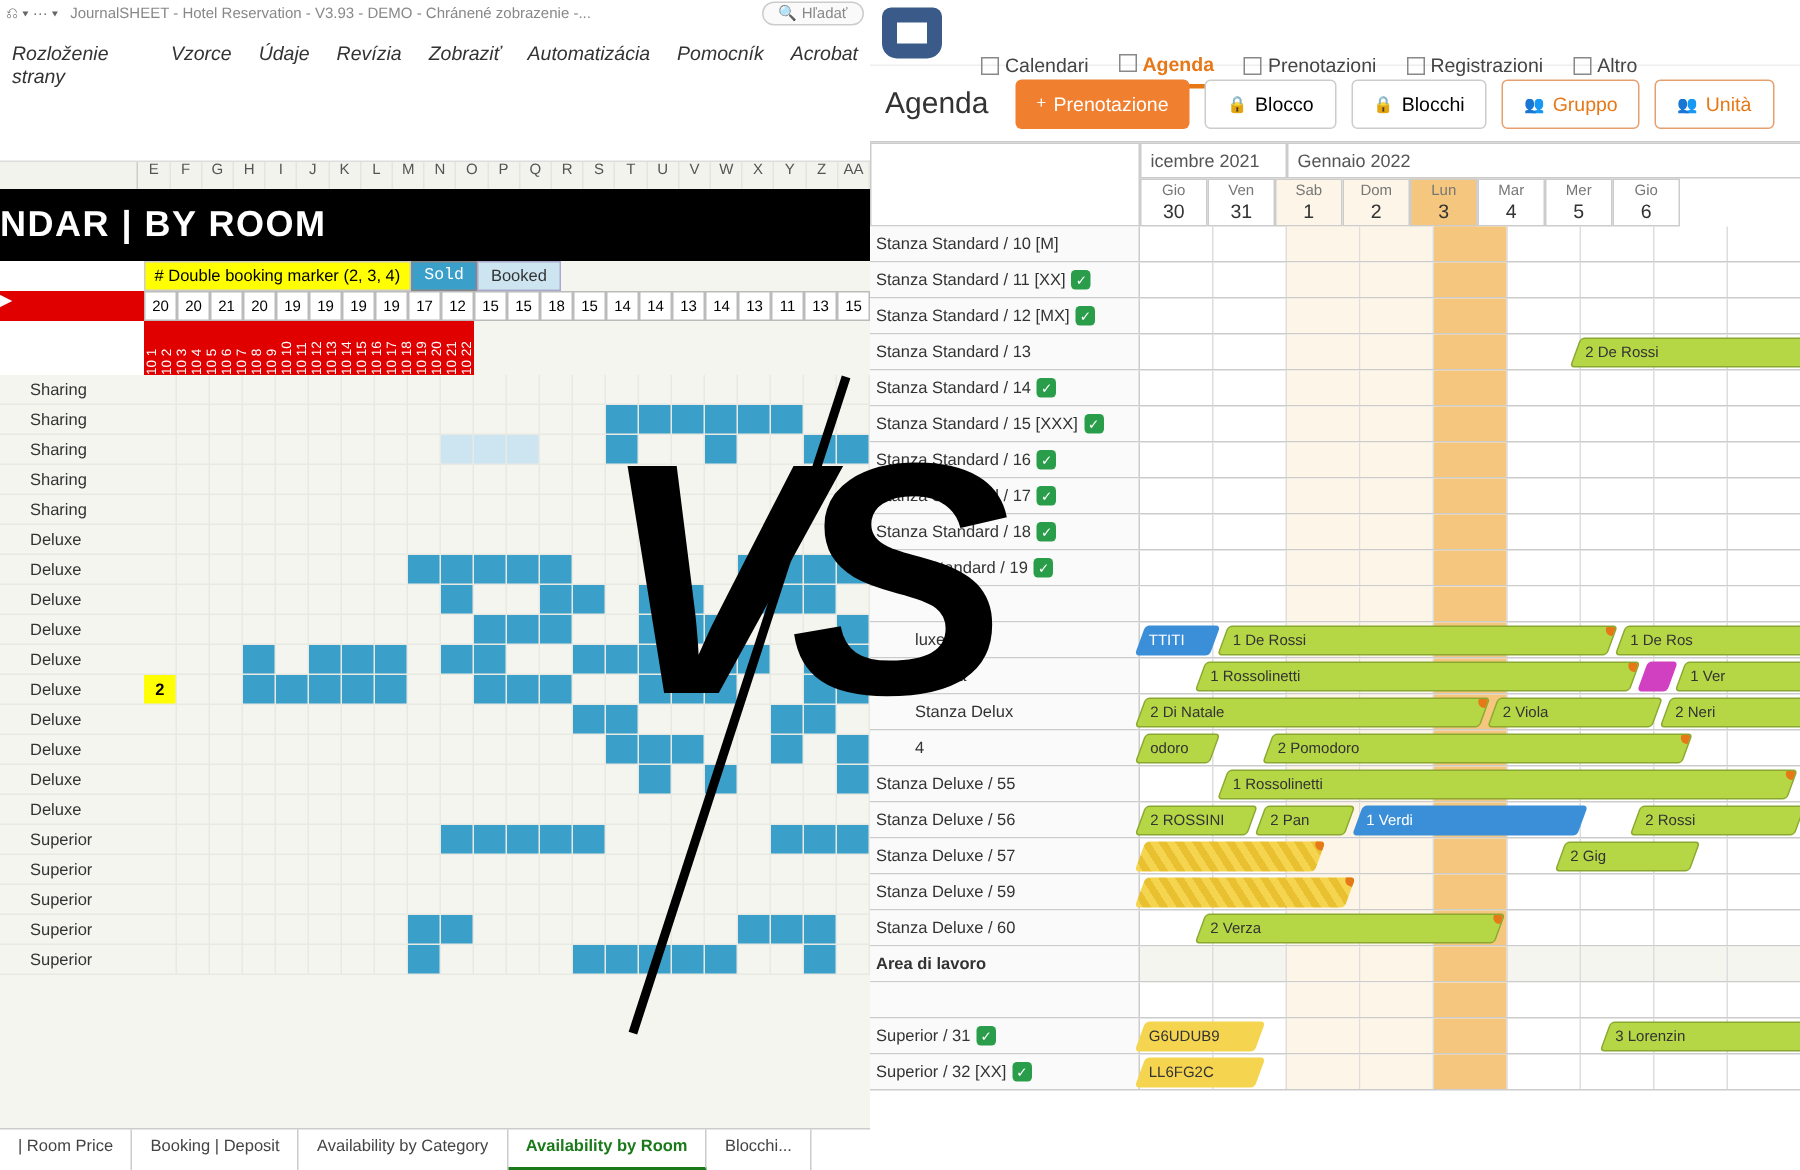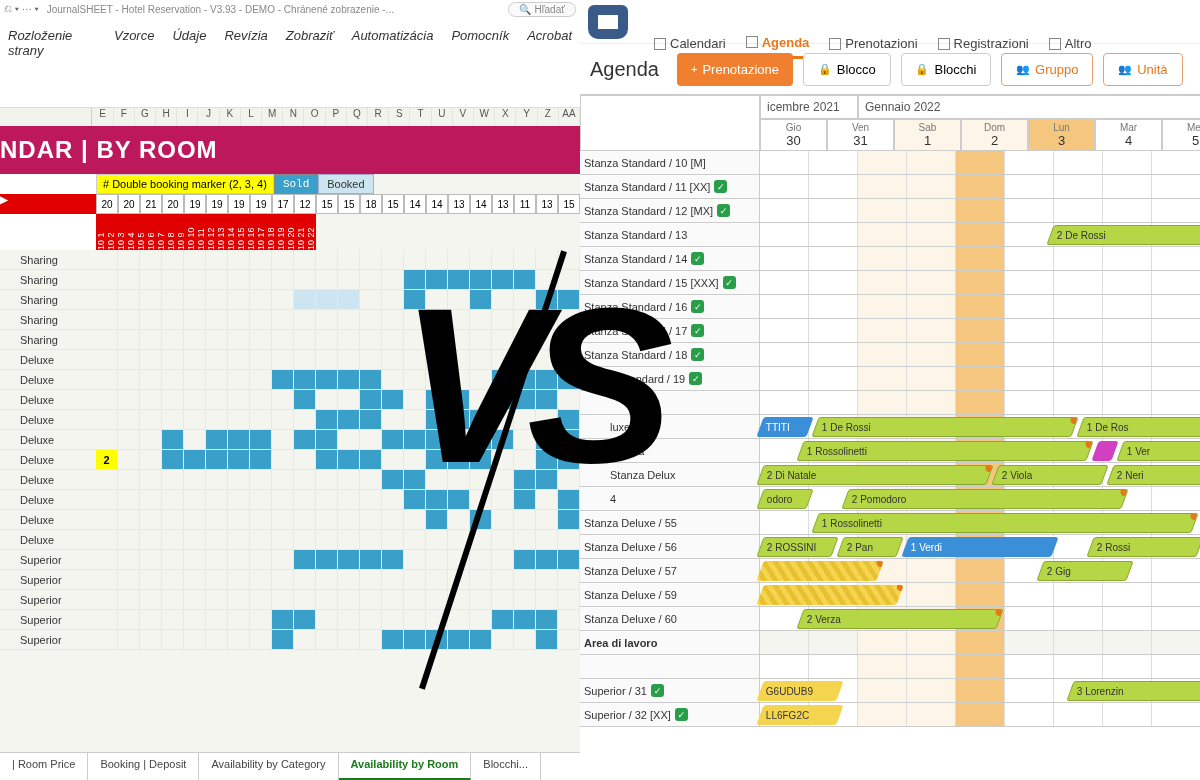--- a/index.html
+++ b/index.html
@@ -12,21 +12,21 @@
 .excel-titlebar .title { color: #888; }
 .search-box { margin-left: auto; font-size: 10px; color: #888; border: 1px solid #ccc; border-radius: 10px; padding: 1px 10px; background: #fafafa; }
 
 .excel-ribbon { display: flex; gap: 18px; padding: 10px 8px; font-size: 13px; color: #333; background: #fff; font-style: italic; }
 .excel-blank { height: 40px; background: #fff; border-bottom: 1px solid #ddd; }
 
 .col-headers { display: flex; height: 18px; font-size: 10px; color: #555; background: #f3f3ee; }
 .col-headers .rowhead { width: 96px; border-right: 1px solid #ccc; }
 .col-headers .ch { width: 22px; text-align: center; border-right: 1px solid #e5e5e0; }
 
-.black-title { height: 48px; background: #be185d; color: #fff; font-size: 24px; font-weight: bold; display: flex; align-items: center; padding-left: 0; letter-spacing: 1px; text-align: center; }
+.black-title { height: 48px; background: #000000; color: #fff; font-size: 24px; font-weight: bold; display: flex; align-items: center; padding-left: 0; letter-spacing: 1px; text-align: center; }
 .legend-row { display: flex; height: 20px; font-size: 11px; }
 .legend-row .spacer { width: 96px; background: #fff; }
 .legend-row .yellow { background: #ffff00; padding: 0 6px; display: flex; align-items: center; border: 1px solid #ccc; }
 .legend-row .sold { background: #3a9fc9; color: #fff; padding: 0 8px; display: flex; align-items: center; border: 1px solid #888; font-family: Liberation Mono, monospace; }
 .legend-row .booked { background: #cde5f0; color: #333; padding: 0 8px; display: flex; align-items: center; border: 1px solid #aac; }
 
 .availrow { display: flex; height: 20px; font-size: 10px; }
 .availrow .rh { width: 96px; }
 .availrow .cell { width: 22px; border: 1px solid #bbb; text-align: center; display: flex; align-items: center; justify-content: center; }
 .red-arrow { background: #e00000; color: #fff; font-weight: bold; }
@@ -60,21 +60,21 @@
 .btn { padding: 8px 14px; border-radius: 4px; font-size: 13px; border: 1px solid #ccc; background: #fff; cursor: pointer; display: flex; align-items: center; gap: 5px; }
 .btn.orange { background: #f08030; color: #fff; border: none; }
 .btn.oout { color: #e67817; border-color: #e6a070; }
 .lock-ico { font-size: 11px; }
 
 .calendar-head { display: flex; border-top: 1px solid #ccc; }
 .room-col { width: 180px; flex-shrink: 0; }
 .month-row { display: flex; height: 24px; font-size: 12px; }
 .month-row .m { border: 1px solid #ccc; display: flex; align-items: center; padding-left: 6px; color: #555; }
 .days-row { display: flex; }
-.daycell { width: 67px; border: 1px solid #ccc; text-align: center; font-size: 10px; color: #777; padding: 2px 0; }
+.daycell { width: 45px; border: 1px solid #ccc; text-align: center; font-size: 10px; color: #777; padding: 2px 0; }
 .daycell .dn { font-size: 13px; color: #333; }
 .daycell.weekend { background: #fdf6e8; }
 .daycell.today { background: #f5c77e; }
 
 .gridrow { display: flex; height: 24px; border-bottom: 1px solid #ccc; font-size: 11px; position: relative; }
 .gridrow .name { width: 180px; padding-left: 4px; border-right: 1px solid #ccc; display: flex; align-items: center; color: #333; gap: 4px; background: #fafafa; }
 .check { width: 13px; height: 13px; background: #2a9d4a; border-radius: 3px; color: #fff; font-size: 9px; display: inline-flex; align-items: center; justify-content: center; }
 .gridrow .slots { flex: 1; display: flex; position: relative; }
 .gridrow .slot { width: 49px; border-right: 1px solid #ddd; }
 .gridrow .slot.weekend { background: #fdf6e8; }

